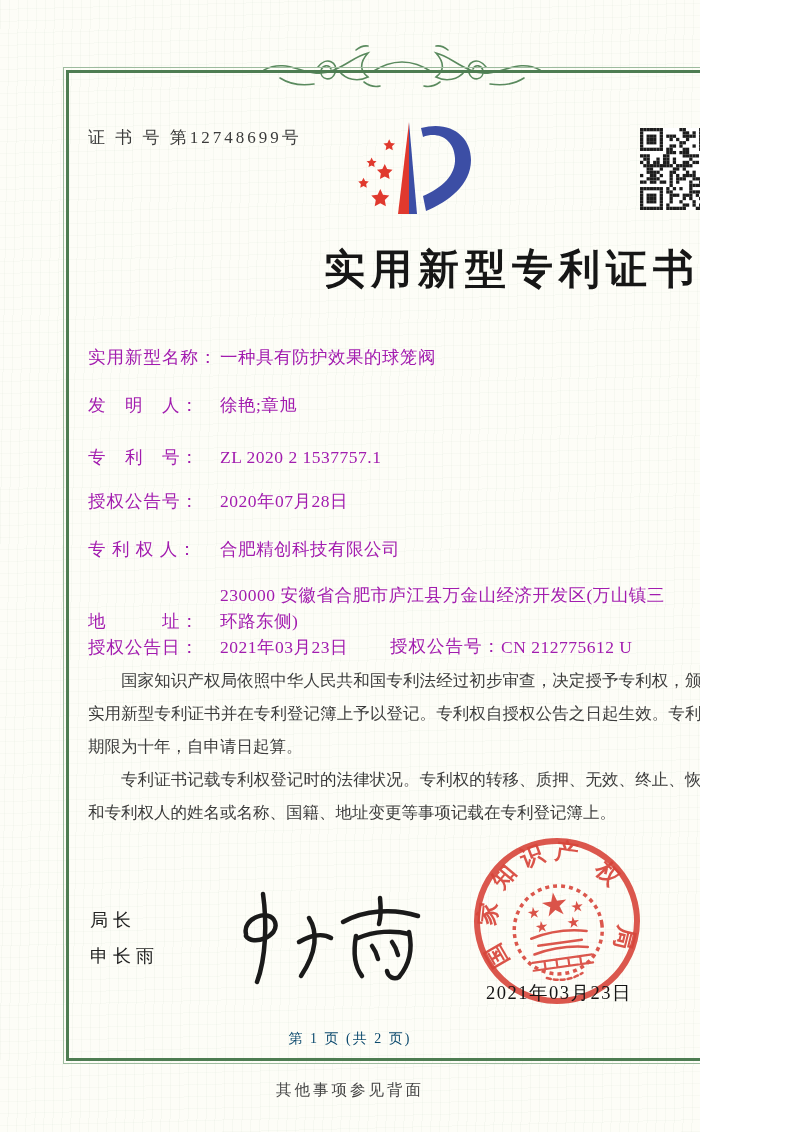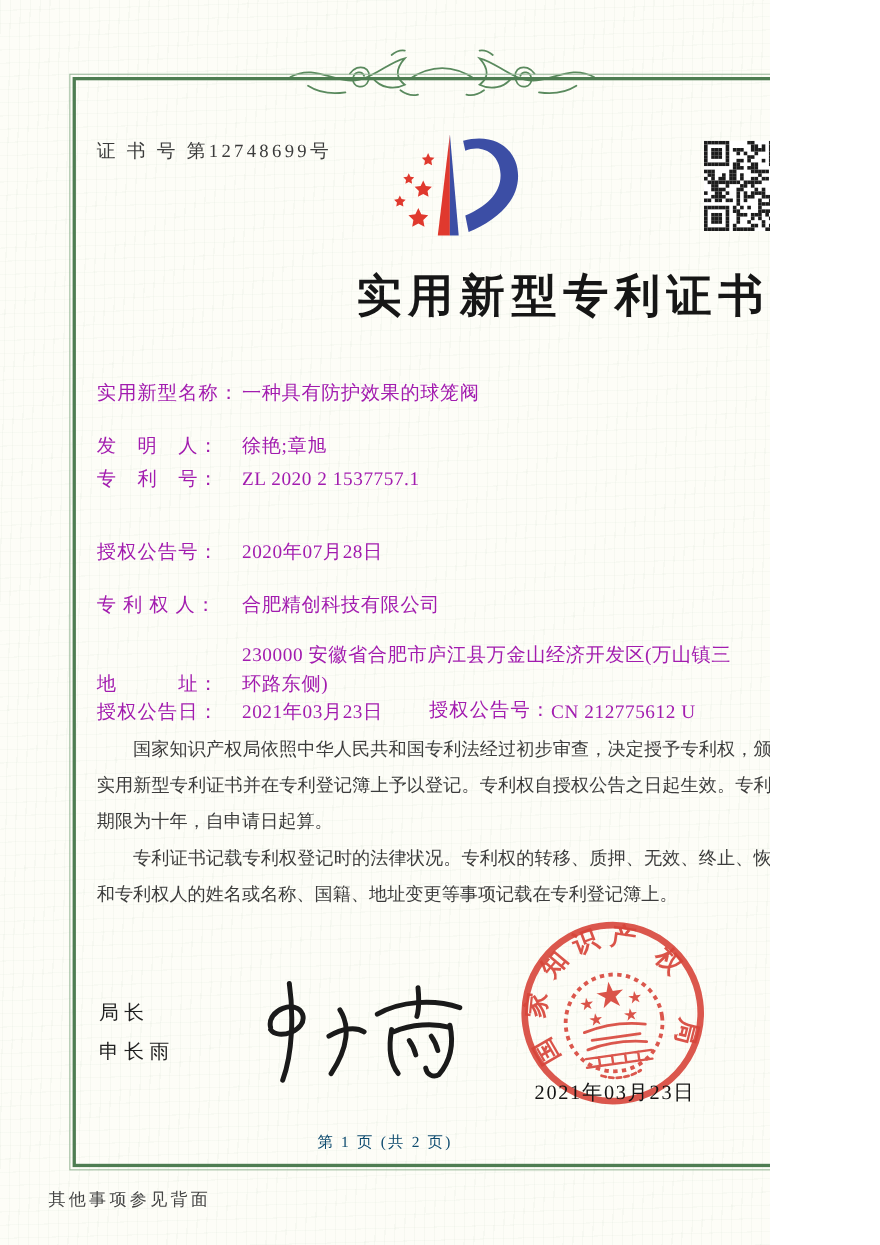--- a/index.html
+++ b/index.html
@@ -51,21 +51,21 @@
   .signer-title{ position:absolute; left:90px; top:908px; font-size:18px; letter-spacing:5px; color:#222; }
   .signer-name{ position:absolute; left:90px; top:944px; font-size:18px; letter-spacing:5px; color:#222; }
   .signature{ position:absolute; left:212px; top:880px; width:228px; height:108px; }
   .signature path{ stroke:#1a1a1a; stroke-width:4.5; fill:none; stroke-linecap:round; stroke-linejoin:round; }
   .seal{ position:absolute; left:469px; top:833px; width:176px; height:176px; transform:rotate(-8deg); }
   .seal-date{
     position:absolute; left:486px; top:980px; z-index:3;
     font-size:18.5px; letter-spacing:1.5px; color:#141414;
   }
   .page-no{ position:absolute; left:0; top:1030px; width:100%; text-align:center; font-size:14px; color:#0c4a6e; letter-spacing:2px; }
-  .back-note{ position:absolute; left:0; top:1080px; width:100%; text-align:left; font-size:15.5px; color:#454545; letter-spacing:3px;margin-left:44px; }
+  .back-note{ position:absolute; left:0; top:1080px; width:100%; text-align:center; font-size:15.5px; color:#454545; letter-spacing:3px; }
   .ornament{ position:absolute; left:260px; top:38px; width:284px; height:58px; }
   .ornament path{ stroke:#5a8a5e; stroke-width:1.6; fill:none; stroke-linecap:round; }
 </style>
 </head>
 <body>
 
 <div class="page">
 
   <svg class="ornament" viewBox="0 0 284 58">
     <g id="orn-left">
@@ -416,21 +416,21 @@
   <div class="title">实用新型专利证书</div>
 
   <div class="field-row" style="top:344px">
     <span class="field-label">实用新型名称：</span>
     <span class="field-value">一种具有防护效果的球笼阀</span>
   </div>
   <div class="field-row" style="top:392px">
     <span class="field-label">发　明　人：</span>
     <span class="field-value">徐艳;章旭</span>
   </div>
-  <div class="field-row" style="top:422px">
+  <div class="field-row" style="top:444px">
     <span class="field-label">专　利　号：</span>
     <span class="field-value">ZL 2020 2 1537757.1</span>
   </div>
   <div class="field-row" style="top:488px">
     <span class="field-label">授权公告号：</span>
     <span class="field-value">2020年07月28日</span>
   </div>
   <div class="field-row" style="top:536px">
     <span class="field-label">专 利 权 人：</span>
     <span class="field-value">合肥精创科技有限公司</span>

